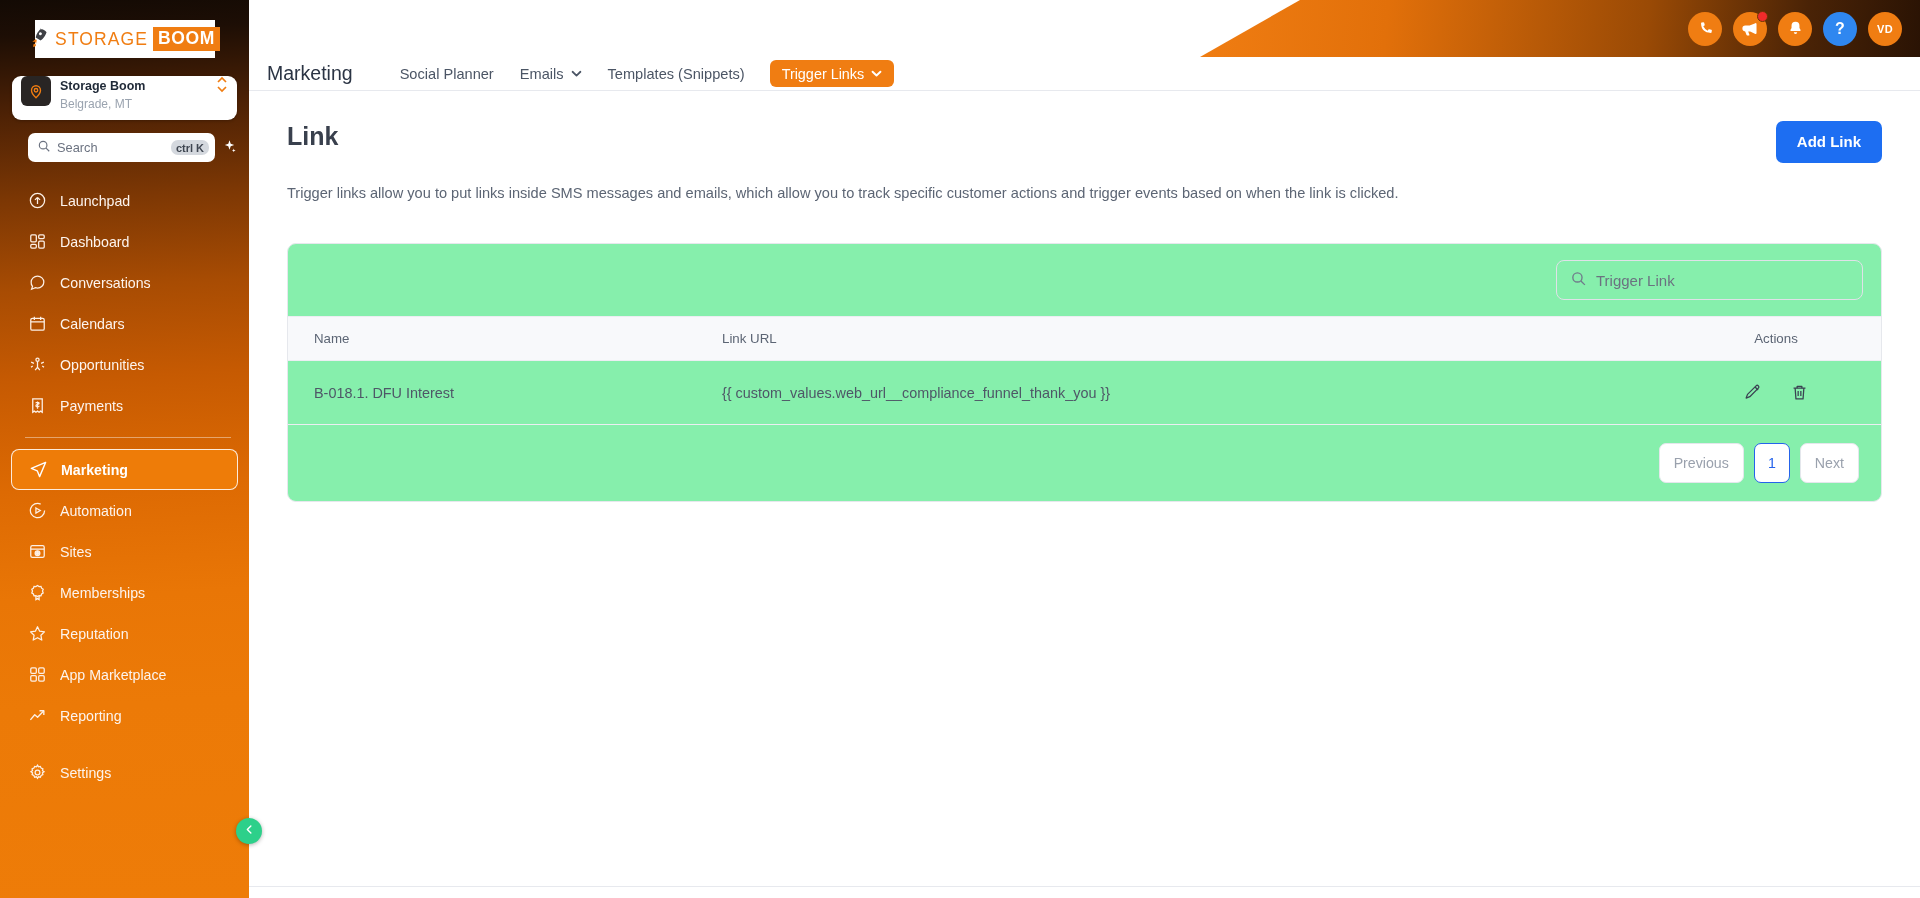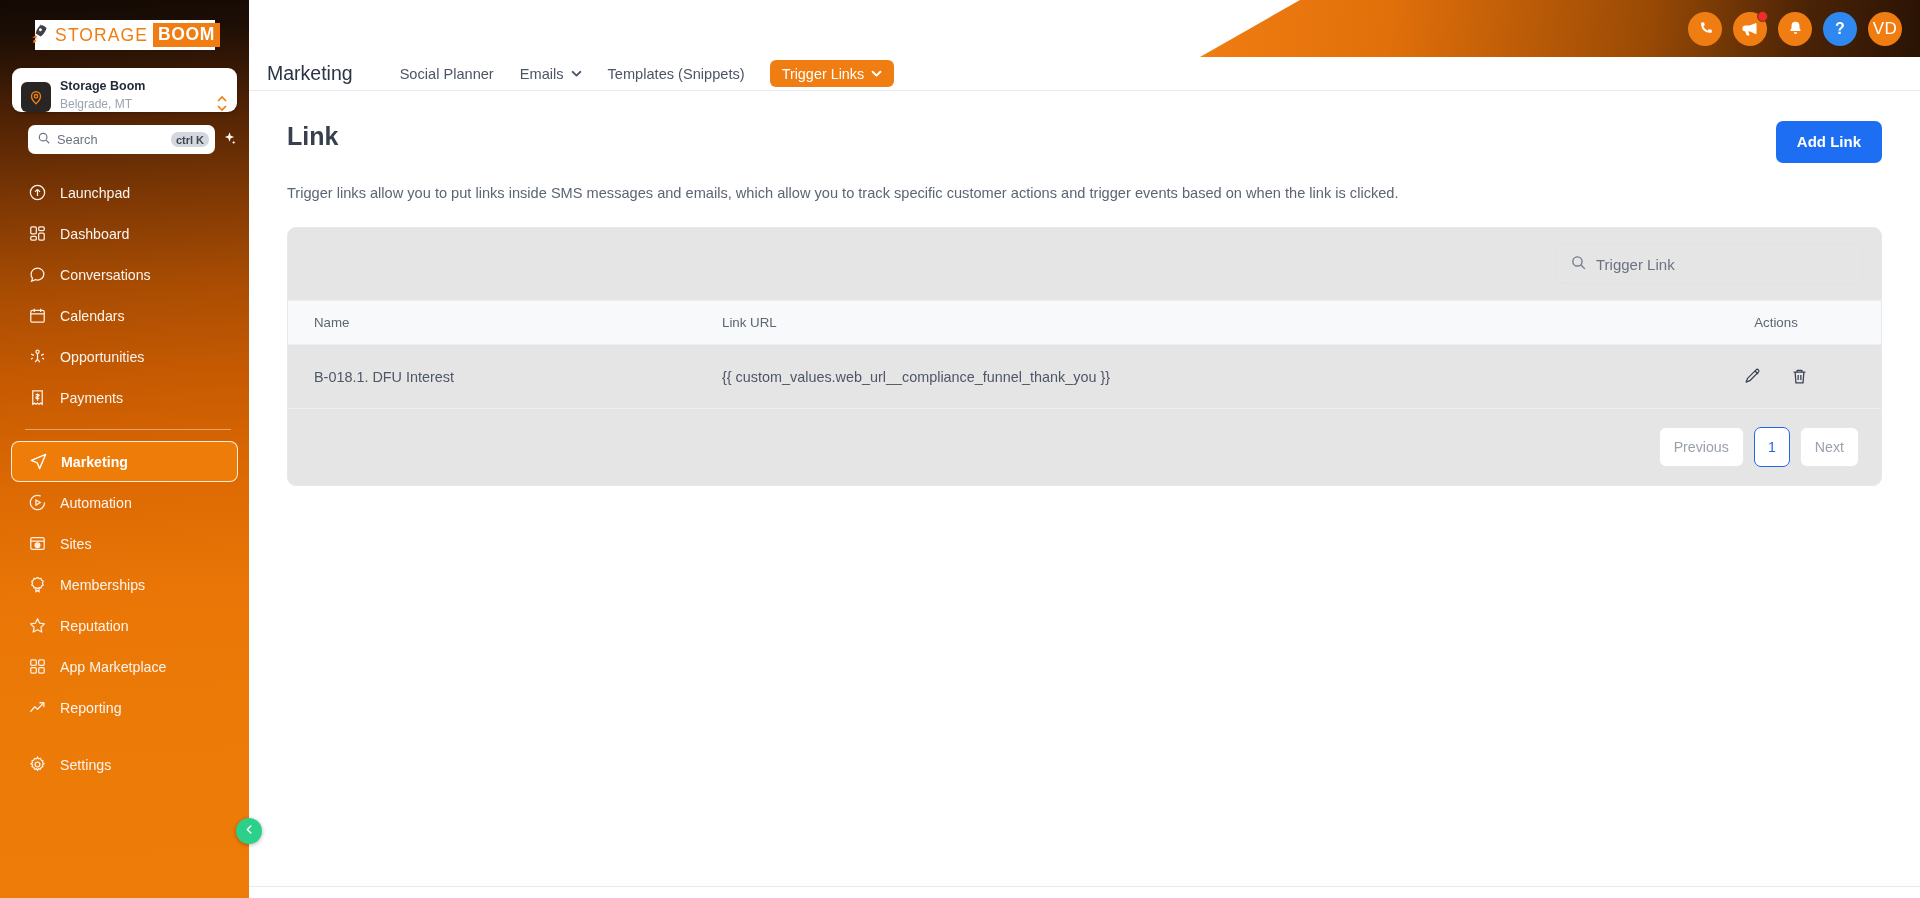--- a/index.html
+++ b/index.html
@@ -21,41 +21,41 @@
     background: linear-gradient(177deg, #130a04 0%, #1d0e05 4%, #4a2005 12%,
                 #7c3704 22%, #a84c03 32%, #c65a02 42%, #dd6a03 54%,
                 #e97606 66%, #ec7a07 78%, #ee7c08 100%);
     color: #ffffff;
     display: flex;
     flex-direction: column;
     z-index: 30;
   }
   #logo-wrap {
     margin: 20px auto 0 auto;
-    width: 180px; height: 30px;
+    width: 180px; height: 38px;
     background: #ffffff;
     display: flex; align-items: center; justify-content: center;
     gap: 5px;
   }
   .logo-rocket { font-size: 19px; line-height: 1; transform: rotate(-12deg); }
   .logo-storage {
     font-size: 17.5px; letter-spacing: 1.1px; color: #f07d12; font-weight: 400;
   }
   .logo-boom {
     font-size: 17.5px; letter-spacing: .6px; color: #ffffff; font-weight: 700;
     background: #f07d12; padding: 1px 5px 2px 5px;
   }
 
   
   #loc-card {
     margin: 18px 12px 0 12px;
     background: #ffffff;
     border-radius: 9px;
     height: 44px;
-    display: flex; align-items: flex-end;
+    display: flex; align-items: flex-start;
     padding: 0 9px;
     gap: 9px;
     box-shadow: 0 1px 3px rgba(0,0,0,.25);
   }
   #loc-avatar {
     width: 30px; height: 30px; border-radius: 6px;
     background: #292524;
     display: flex; align-items: center; justify-content: center;
     flex: 0 0 30px;
   }
@@ -136,21 +136,21 @@
     position: absolute; right: 18px; top: 0; height: 57px;
     display: flex; align-items: center; gap: 11px;
   }
   .circ {
     width: 34px; height: 34px; border-radius: 50%;
     display: flex; align-items: center; justify-content: center;
     color: #ffffff; position: relative;
   }
   .circ.orange { background: #f07d12; }
   .circ.blue { background: #2f87f0; font-weight: 700; font-size: 16px; }
-  .circ.avatar { background: #f07d12; font-weight: 400; font-size: 17px; letter-spacing: .4px; text-align: right; }
+  .circ.avatar { background: #f07d12; font-weight: 700; font-size: 11px; letter-spacing: .4px; text-align: right; }
   .dot-badge {
     position: absolute; top: -1px; right: -1px;
     width: 11px; height: 11px; border-radius: 50%;
     background: #ef2b2b; border: 1.5px solid #6b3405;
   }
 
   
   #tabstrip {
     height: 34px; flex: 0 0 34px;
     background: #ffffff;
@@ -195,24 +195,24 @@
     line-height: 18px;
     white-space: nowrap;
   }
   #page-desc {
     margin-top: 20px;
     font-size: 14.6px; color: #5c6574; line-height: 20px;
   }
 
   
   #card {
-    margin-top: 24px;
+    margin-top: 40px;
     border: 1px solid #e6e8ed;
     border-radius: 9px;
-    background: #e5e5e5;
+    background: #86efac;
     overflow: hidden;
   }
   #card-toolbar {
     height: 72px;
     display: flex; align-items: center; justify-content: flex-end;
     padding: 0 18px;
   }
   #table-search {
     width: 307px; height: 40px;
     border: 1px solid #dfe2e8; border-radius: 8px;

